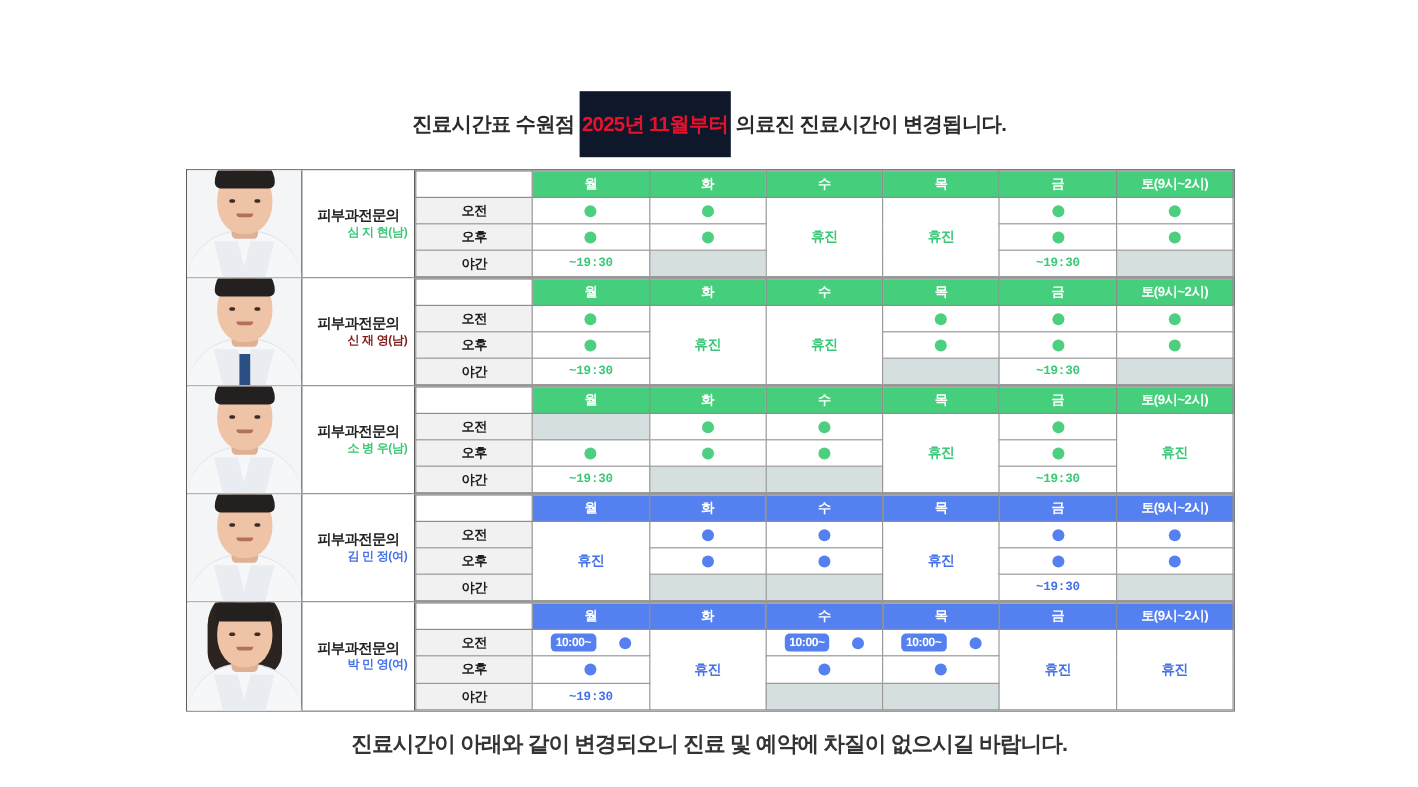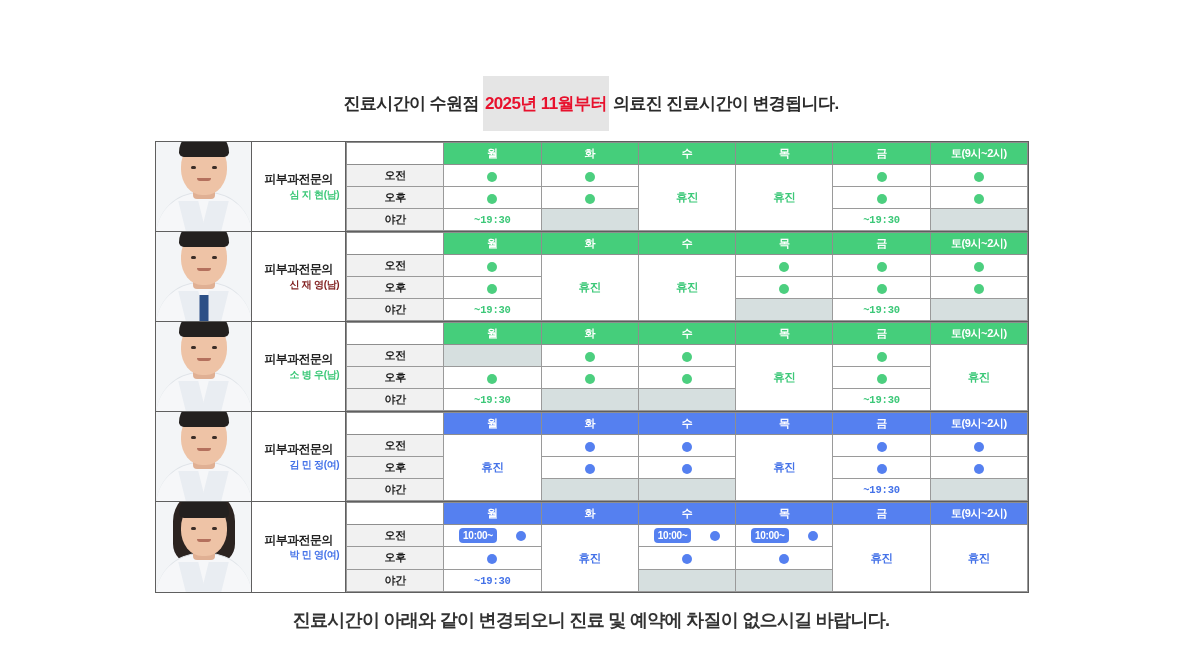--- a/index.html
+++ b/index.html
@@ -22,21 +22,21 @@
   }
   .subtitle{
     position:absolute;left:0;top:92px;width:1182px;
     text-align:center;
     font-size:17px;font-weight:bold;letter-spacing:-0.6px;
     color:#2b2b2b;
     white-space:nowrap;
   }
   .subtitle .hl{
     color:#e8112d;
-    background:#e5e5e5;
+    background:#0f172a;
     padding:18px 2px;
   }
   .footnote{
     position:absolute;left:0;top:608px;width:1182px;
     text-align:center;
     font-size:18px;font-weight:bold;letter-spacing:-0.7px;
     color:#333333;
     white-space:nowrap;
   }
 
@@ -183,21 +183,21 @@
   }
   .cellwrap{display:flex;align-items:center;justify-content:center;gap:16px;}
 </style>
 </head>
 <body>
 
 <div class="page">
 
 
   <div class="subtitle">
-    <span>진료시간이 수원점 </span><span class="hl">2025년 11월부터</span><span> 의료진 진료시간이 변경됩니다.</span>
+    <span>진료시간표 수원점 </span><span class="hl">2025년 11월부터</span><span> 의료진 진료시간이 변경됩니다.</span>
   </div>
 
   <div class="sched" id="sched">
       <div class="docrow">
       <div class="photo-cell">
     <div class="photo">
       <div class="pbg"></div>
 
       <div class="p-body"></div>
       <div class="p-collar-l"></div>

